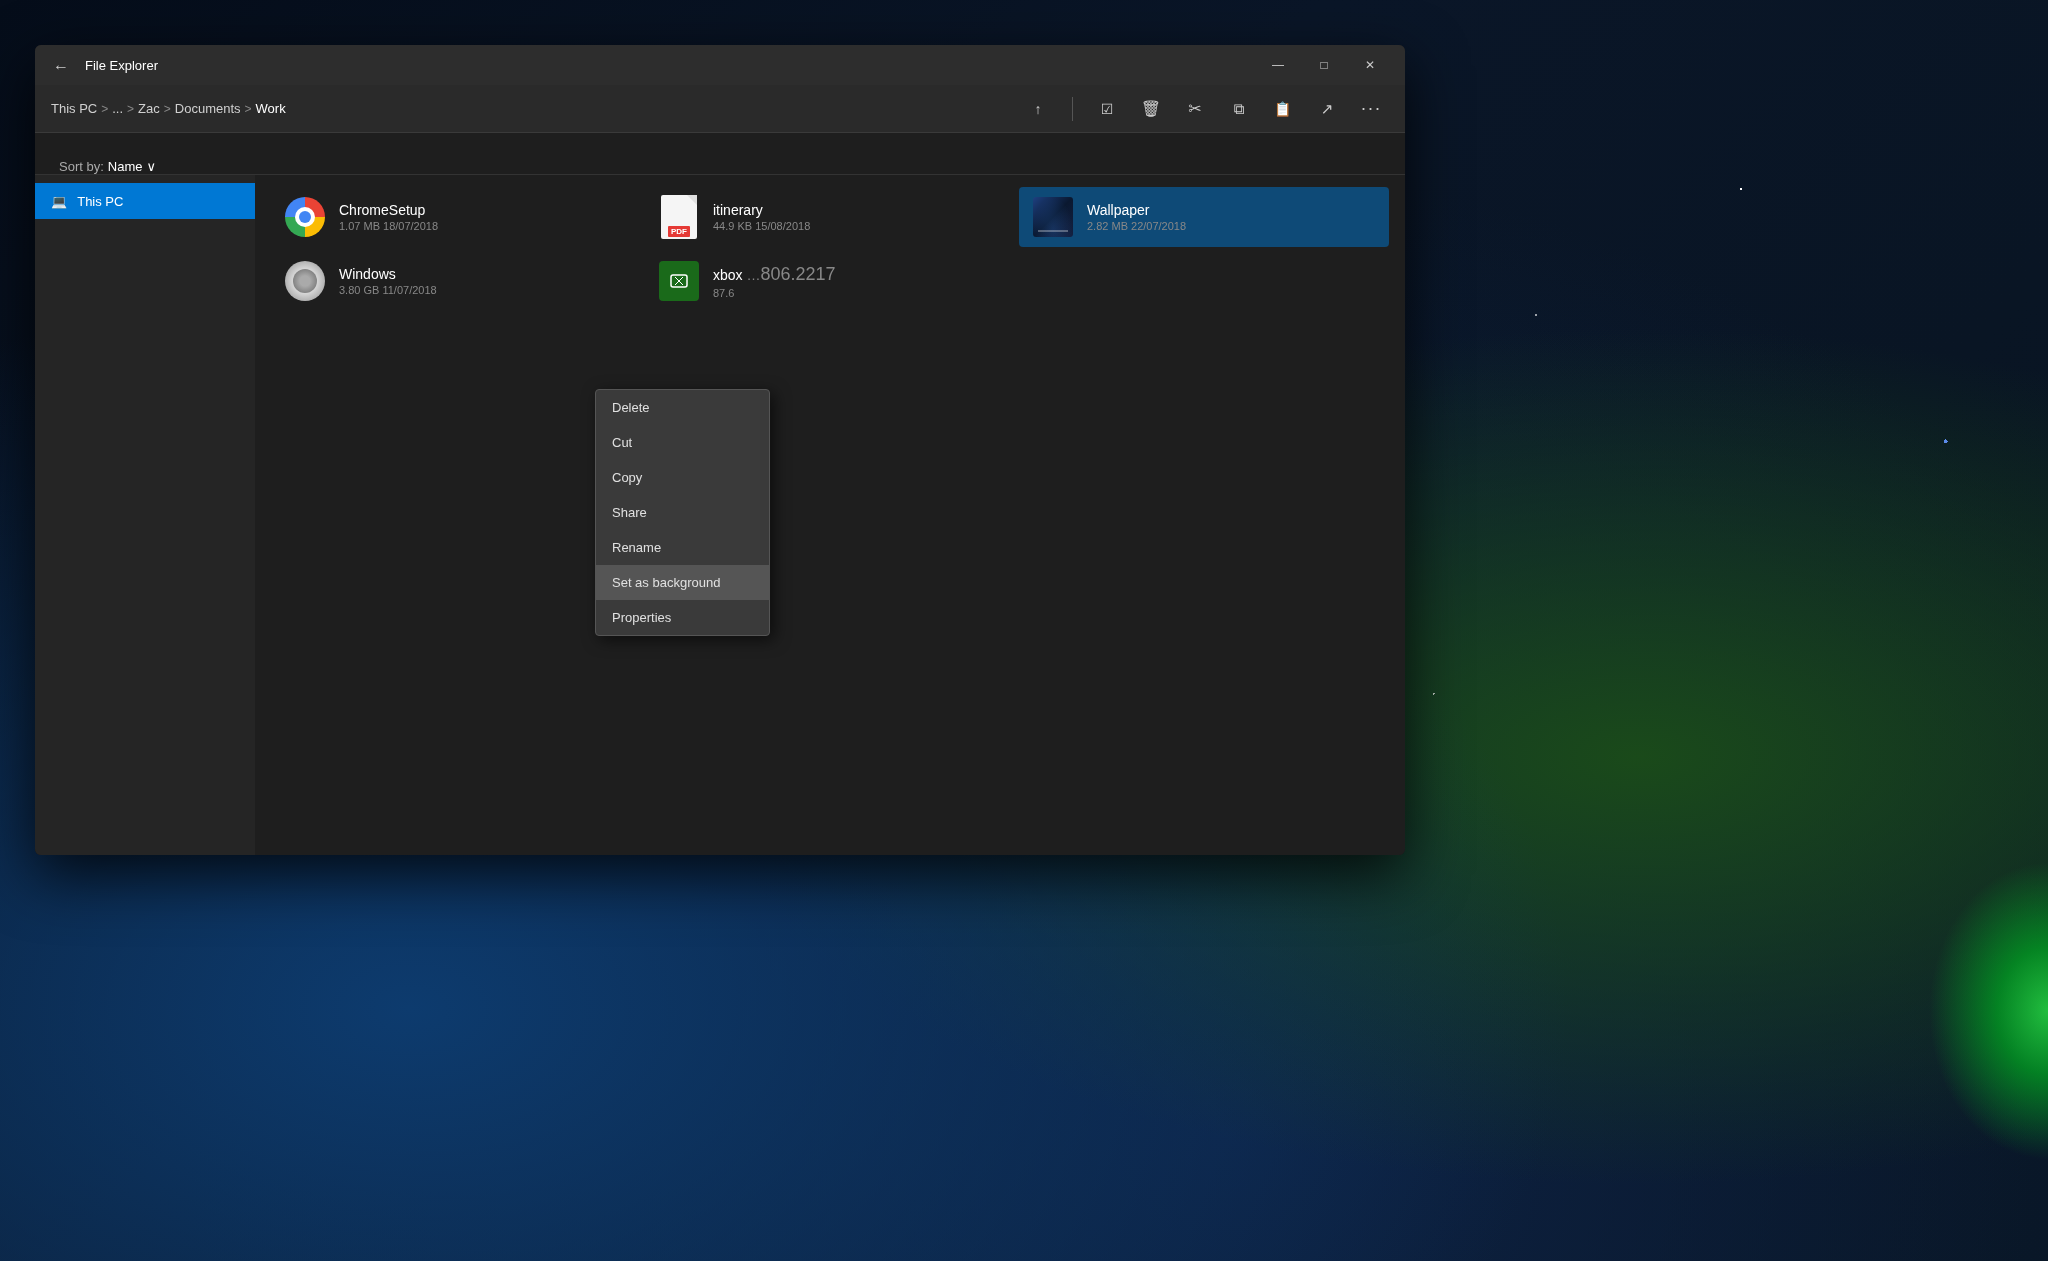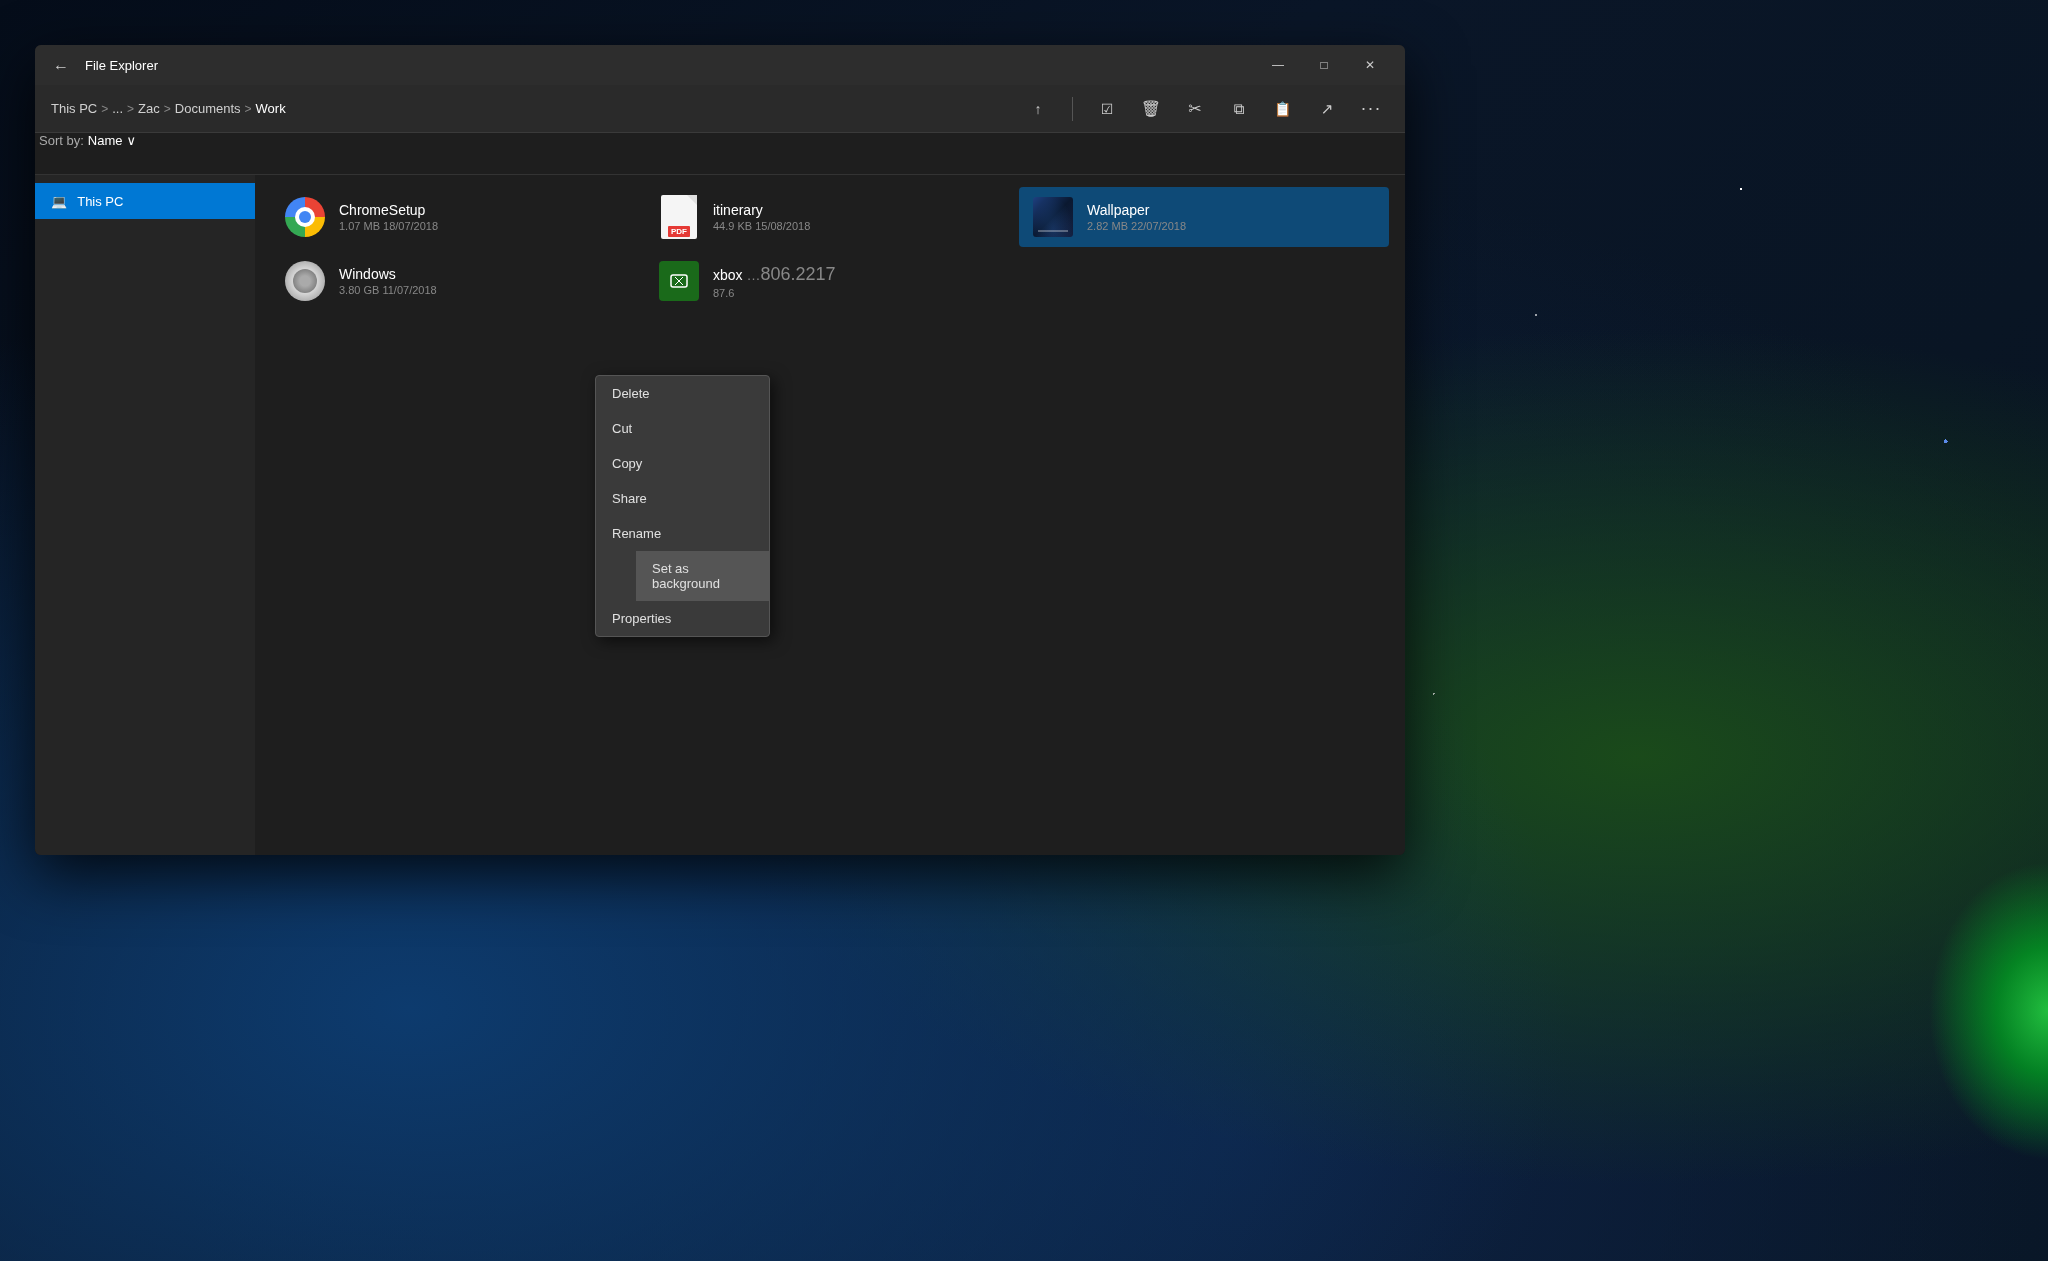--- a/index.html
+++ b/index.html
@@ -201,22 +201,22 @@
       background: #0078d4;
       color: white;
     }
 
     
     .sortbar {
       height: 42px;
       background: #1e1e1e;
       border-bottom: 1px solid #333;
       display: flex;
-      align-items: flex-start;
-      padding: 0 4px;
+      align-items: flex-end;
+      padding: 0 24px;
       font-size: 13px;
       color: #aaa;
     }
 
     .sortbar-label { color: #aaa; }
     .sortbar-value {
       color: #fff;
       margin-left: 4px;
       display: flex;
       align-items: center;
@@ -374,39 +374,38 @@
       position: relative;
       display: flex;
       align-items: center;
       justify-content: center;
     }
 
     
     .context-menu {
       position: absolute;
       left: 340px;
-      top: 200px;
+      top: 214px;
       width: 175px;
       background: #3a3a3a;
       border: 1px solid #555;
       border-radius: 4px;
       z-index: 100;
       box-shadow: 4px 4px 16px rgba(0,0,0,0.6);
       overflow: hidden;
     }
 
     .context-menu-item {
       padding: 10px 16px;
       font-size: 13px;
       color: #e0e0e0;
       cursor: pointer;
     }
     .context-menu-item.highlighted {
       background: #555;
-      margin-left: 40px;
     }
 
     
     .up-arrow {
       font-size: 14px;
       color: #ccc;
     }
   </style>
 </head>
 <body>

